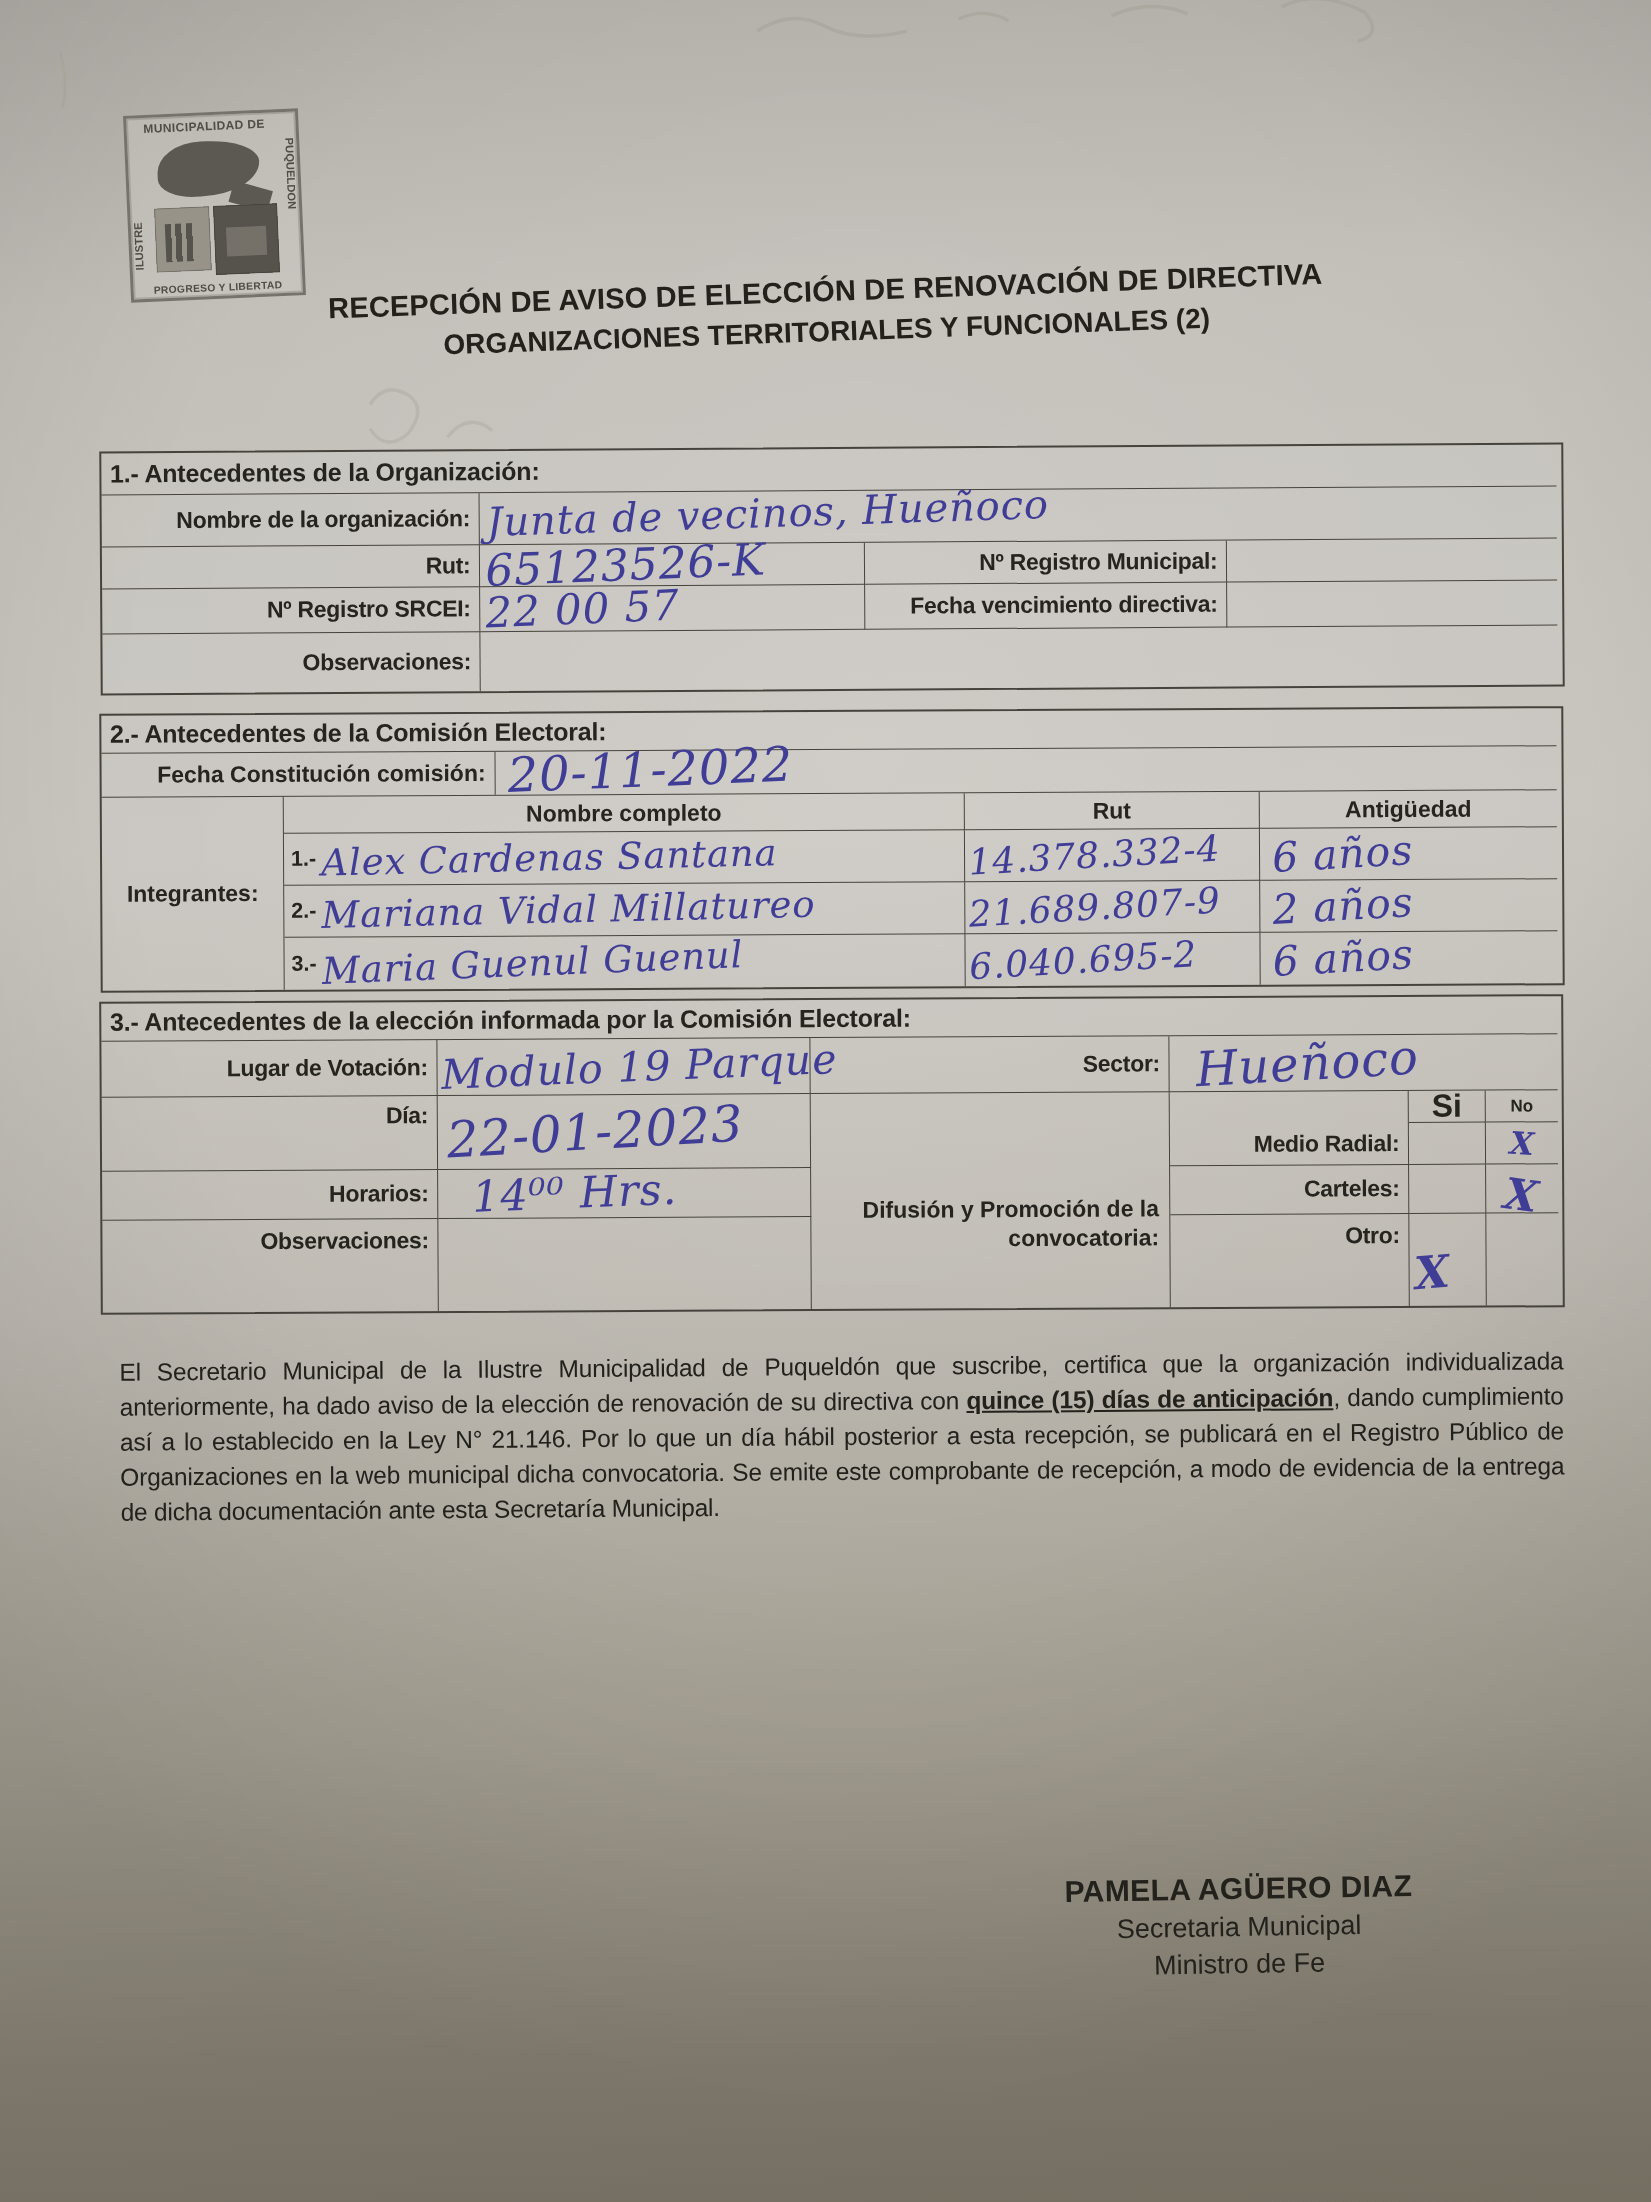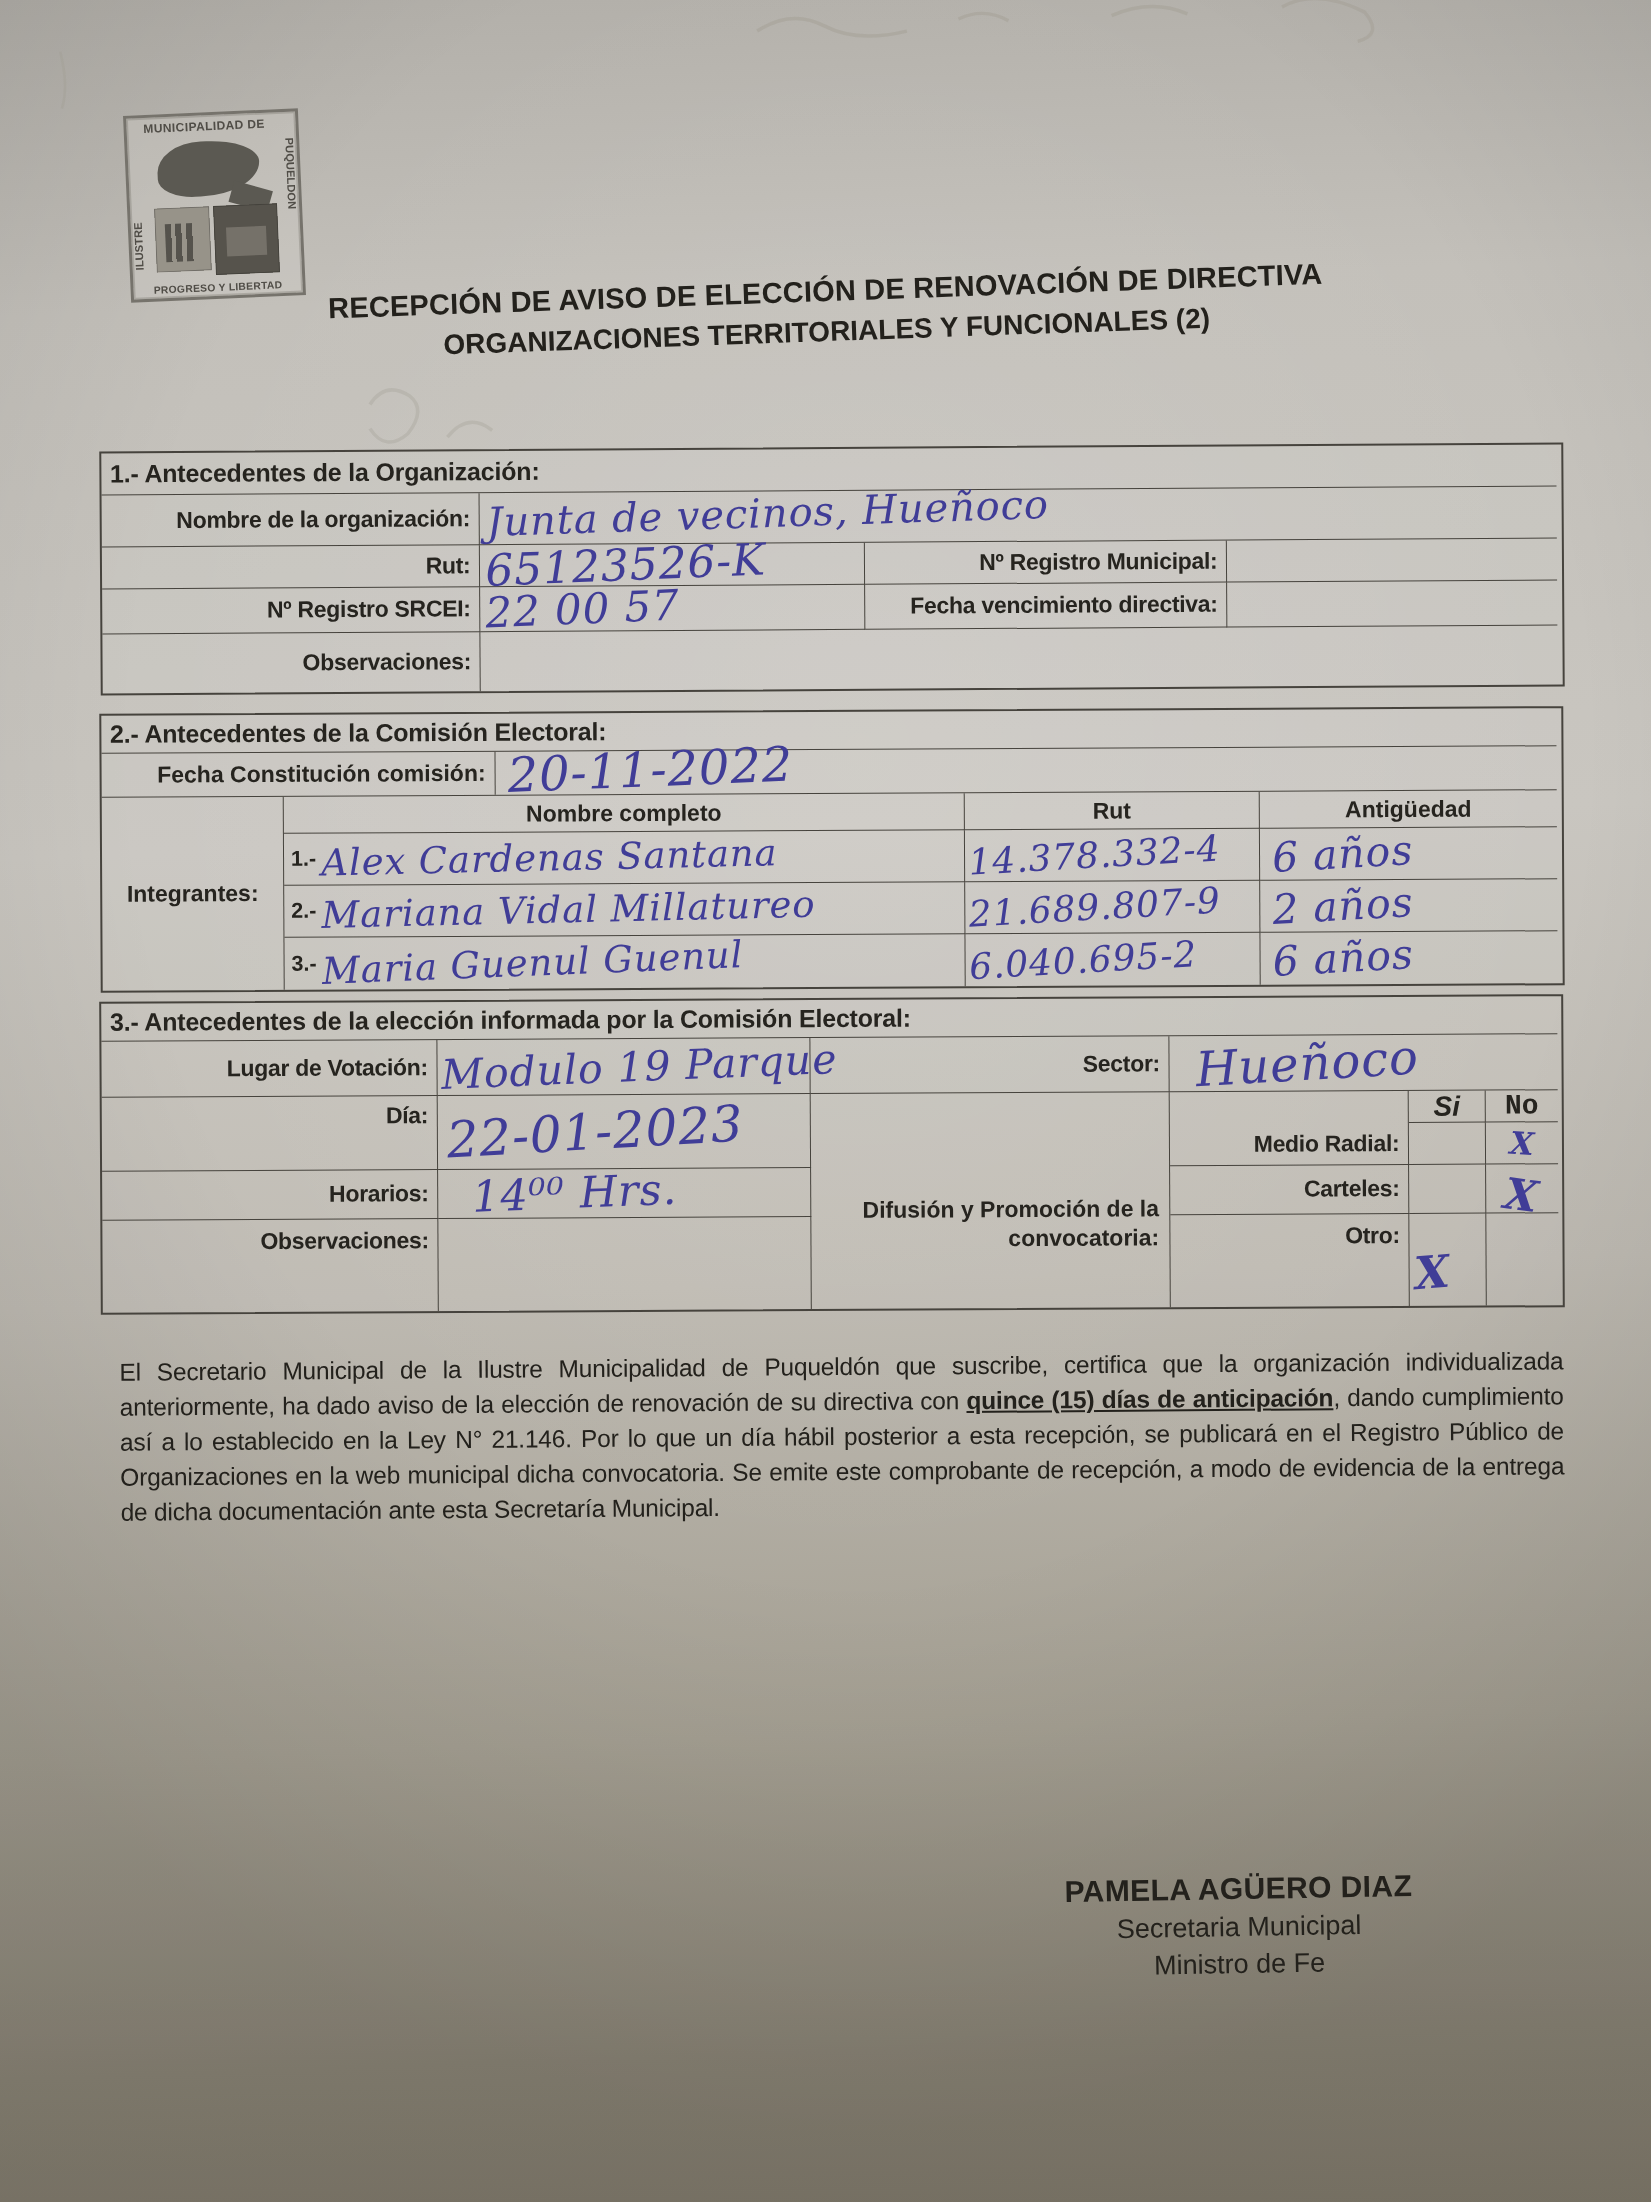--- a/index.html
+++ b/index.html
@@ -175,22 +175,22 @@
     <div class="c last" style="grid-row:2;grid-column:4/7;overflow:visible;">
       <span class="hw" style="font-size:48px;transform:rotate(-3deg);padding-left:26px;">Hueñoco</span>
     </div>
 
     <div class="c lab" style="grid-row:3/5;grid-column:1;align-items:flex-start;padding-top:6.9px;">Día:</div>
     <div class="c" style="grid-row:3/5;grid-column:2;overflow:visible;">
       <span class="hw" style="font-size:50px;transform:rotate(-3deg);padding-left:8.6px;">22-01-2023</span>
     </div>
     <div class="c difusion bot" style="grid-row:3/7;grid-column:3;">Difusión y Promoción de la convocatoria:</div>
     <div class="c lab" style="grid-row:3/5;grid-column:4;align-items:flex-end;padding-bottom:6.9px;">Medio Radial:</div>
-    <div class="c ctr" style="grid-row:3;grid-column:5;font-size:28px;font-style:italic;">Si</div>
-    <div class="c ctr last" style="grid-row:3;grid-column:6;font-size:28px;font-family:Liberation Mono, monospace;">No</div>
+    <div class="c ctr" style="grid-row:3;grid-column:5;font-size:32px;">Si</div>
+    <div class="c ctr last" style="grid-row:3;grid-column:6;font-size:17px;">No</div>
 
     <div class="c" style="grid-row:4;grid-column:5;"></div>
     <div class="c last" style="grid-row:4;grid-column:6;justify-content:center;">
       <span class="xmark" style="font-size:31px;">X</span>
     </div>
 
     <div class="c lab" style="grid-row:5;grid-column:1;">Horarios:</div>
     <div class="c" style="grid-row:5;grid-column:2;overflow:visible;">
       <span class="hw" style="font-size:43px;transform:rotate(-2deg);padding-left:34px;">14⁰⁰ Hrs.</span>
     </div>

